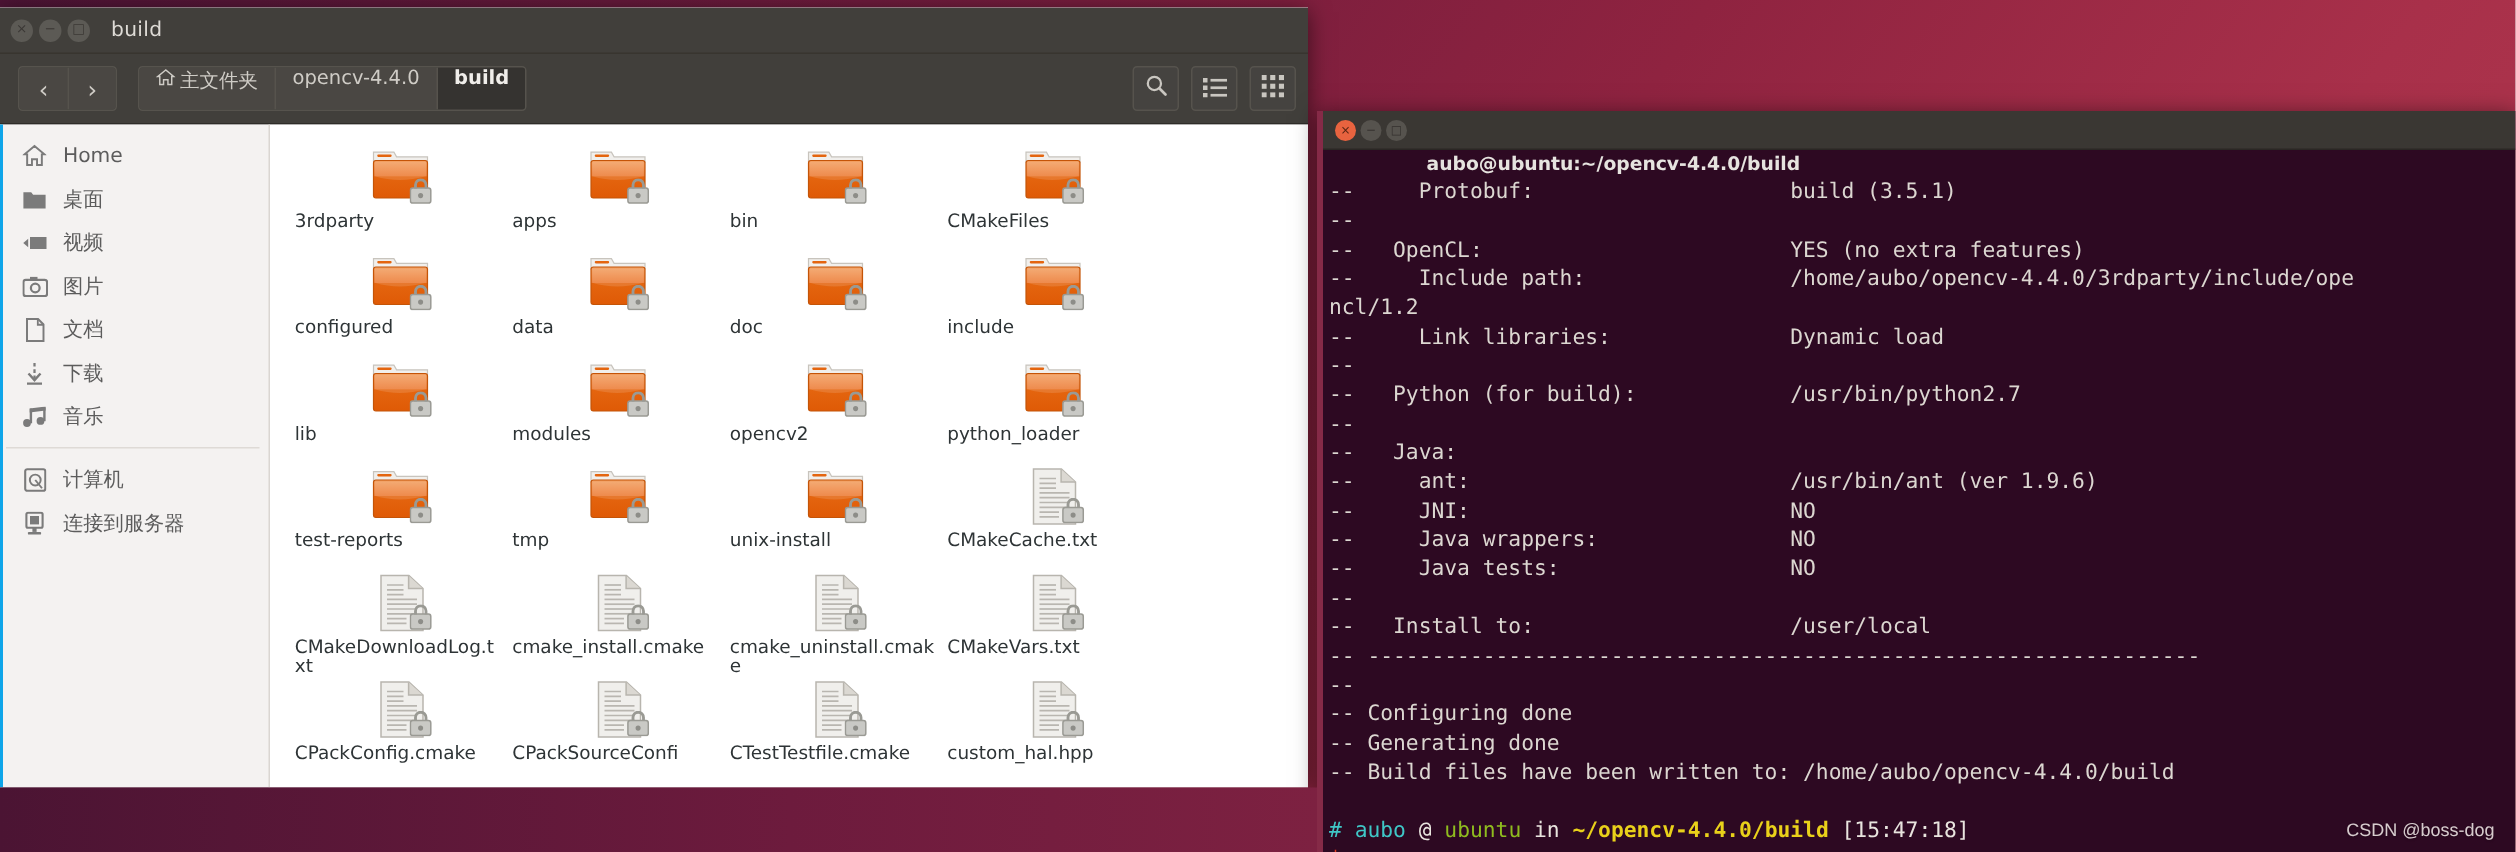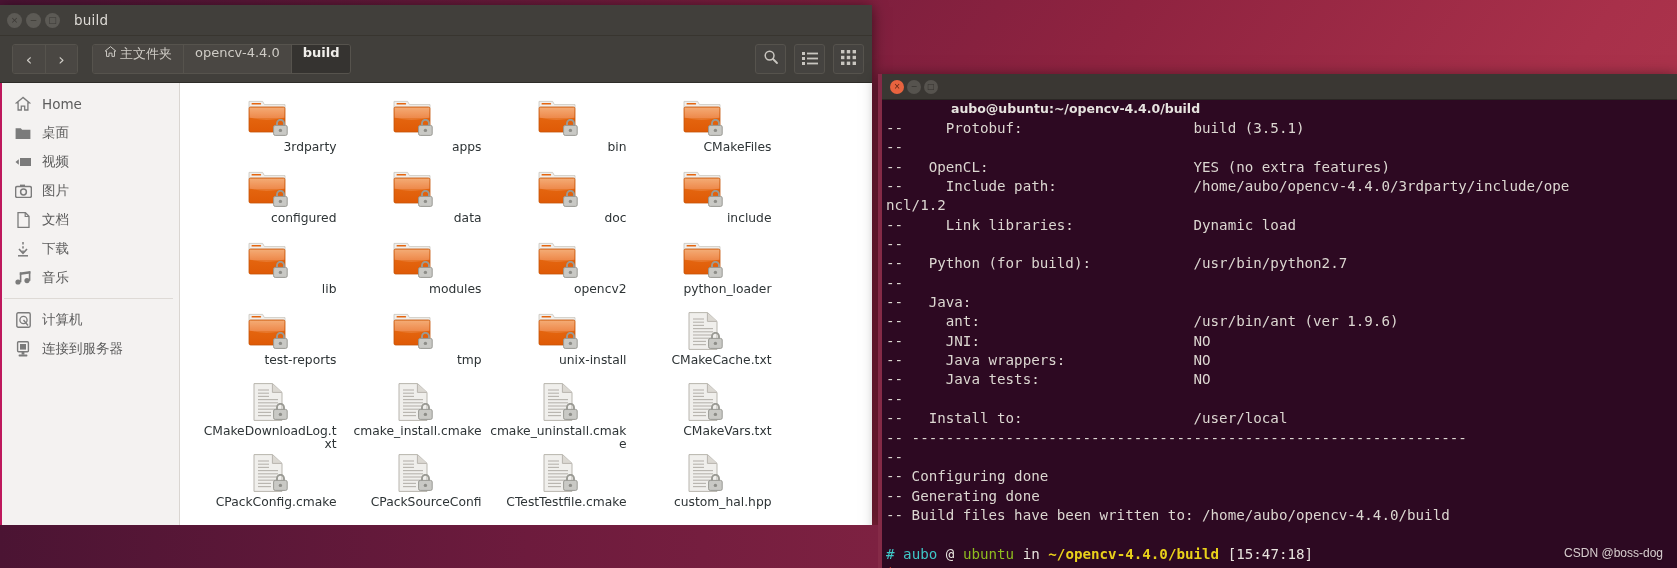--- a/index.html
+++ b/index.html
@@ -72,21 +72,21 @@
     background: #454340; margin-left: 8px;
     display: flex; align-items: center; justify-content: center;
     color: #c9c6c0;
   }
   #fm-body { flex: 1; display: flex; min-height: 0; }
 
   
   #sidebar {
     width: 180px; background: #f4f2f1; flex: 0 0 auto;
     border-right: 1px solid #dad6d2; padding-top: 6px;
-    border-left: 2px solid #be185d;
+    border-left: 2px solid #0ea5e9;
   }
   .side-item {
     display: flex; align-items: center; height: 29px;
     padding-left: 11px; color: #5c5c5c; font-size: 13.5px;
   }
   .side-icn {
     width: 20px; height: 16px; margin-right: 9px;
     display: flex; align-items: center; justify-content: center;
     color: #7a7a7a;
   }
@@ -104,21 +104,21 @@
     row-gap: 0px;
   }
   .fileitem {
     width: 145px; height: 71px;
     display: flex; flex-direction: column; align-items: center;
     padding-top: 3px;
   }
   .fi-icon { width: 44px; height: 40px; position: relative; }
   .fi-label {
     margin-top: 3px; font-size: 12.3px; color: #2e3436;
-    text-align: right; line-height: 13px; width: 140px;
+    text-align: left; line-height: 13px; width: 140px;
     word-break: break-all;
   }
   .lock {
     position: absolute; right: 1px; bottom: 2px;
     width: 15px; height: 17px;
   }
 
   
   #terminal {
     position: absolute; left: 878px; top: 74px; width: 799px; height: 494px;

